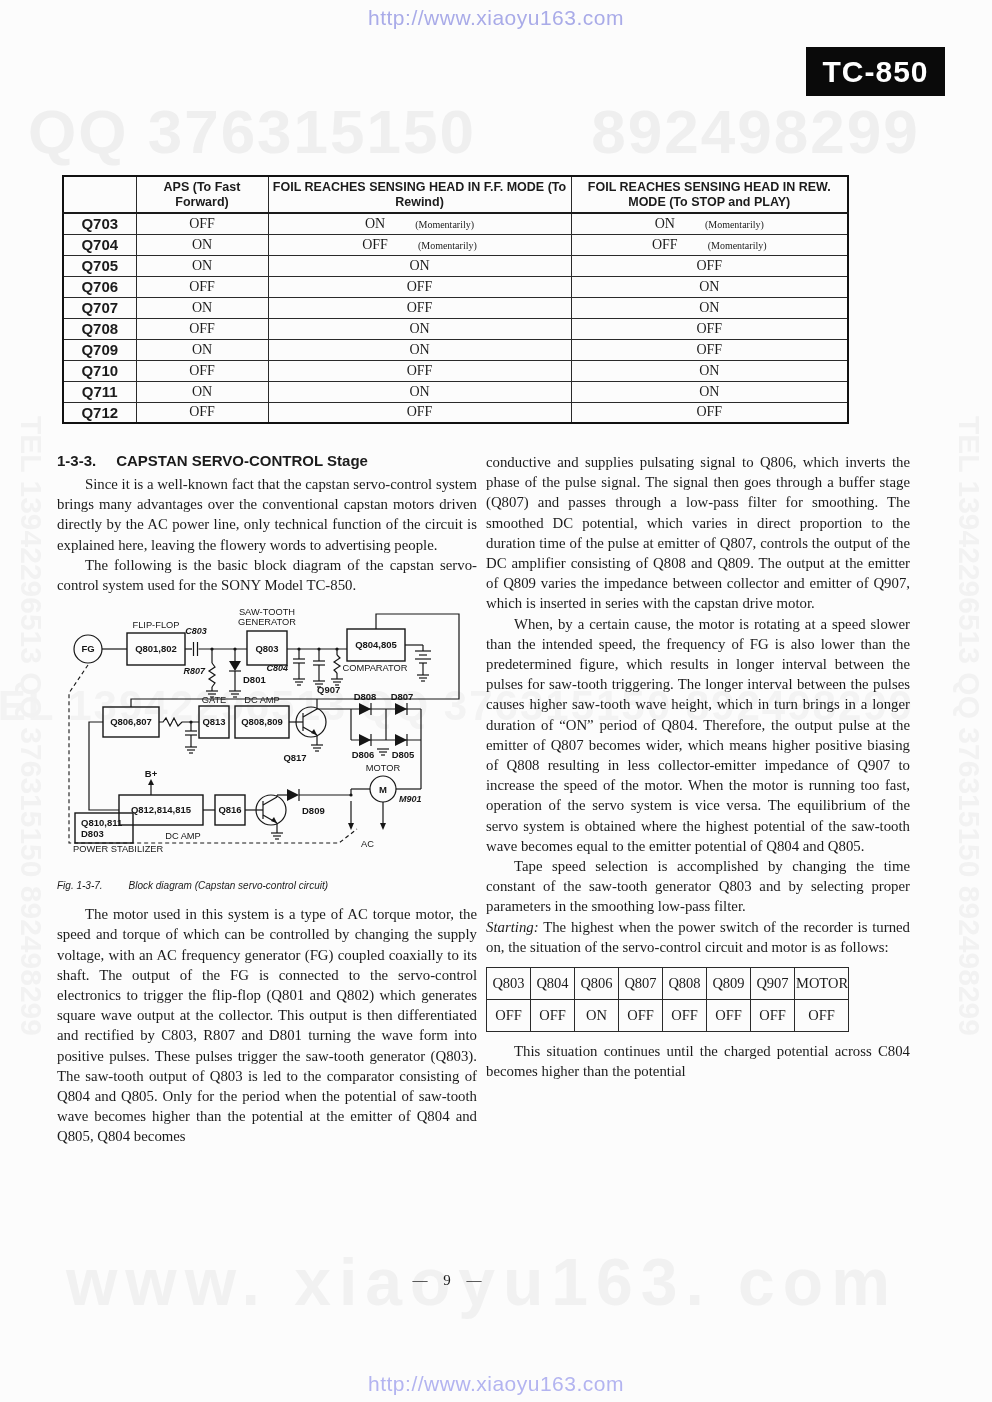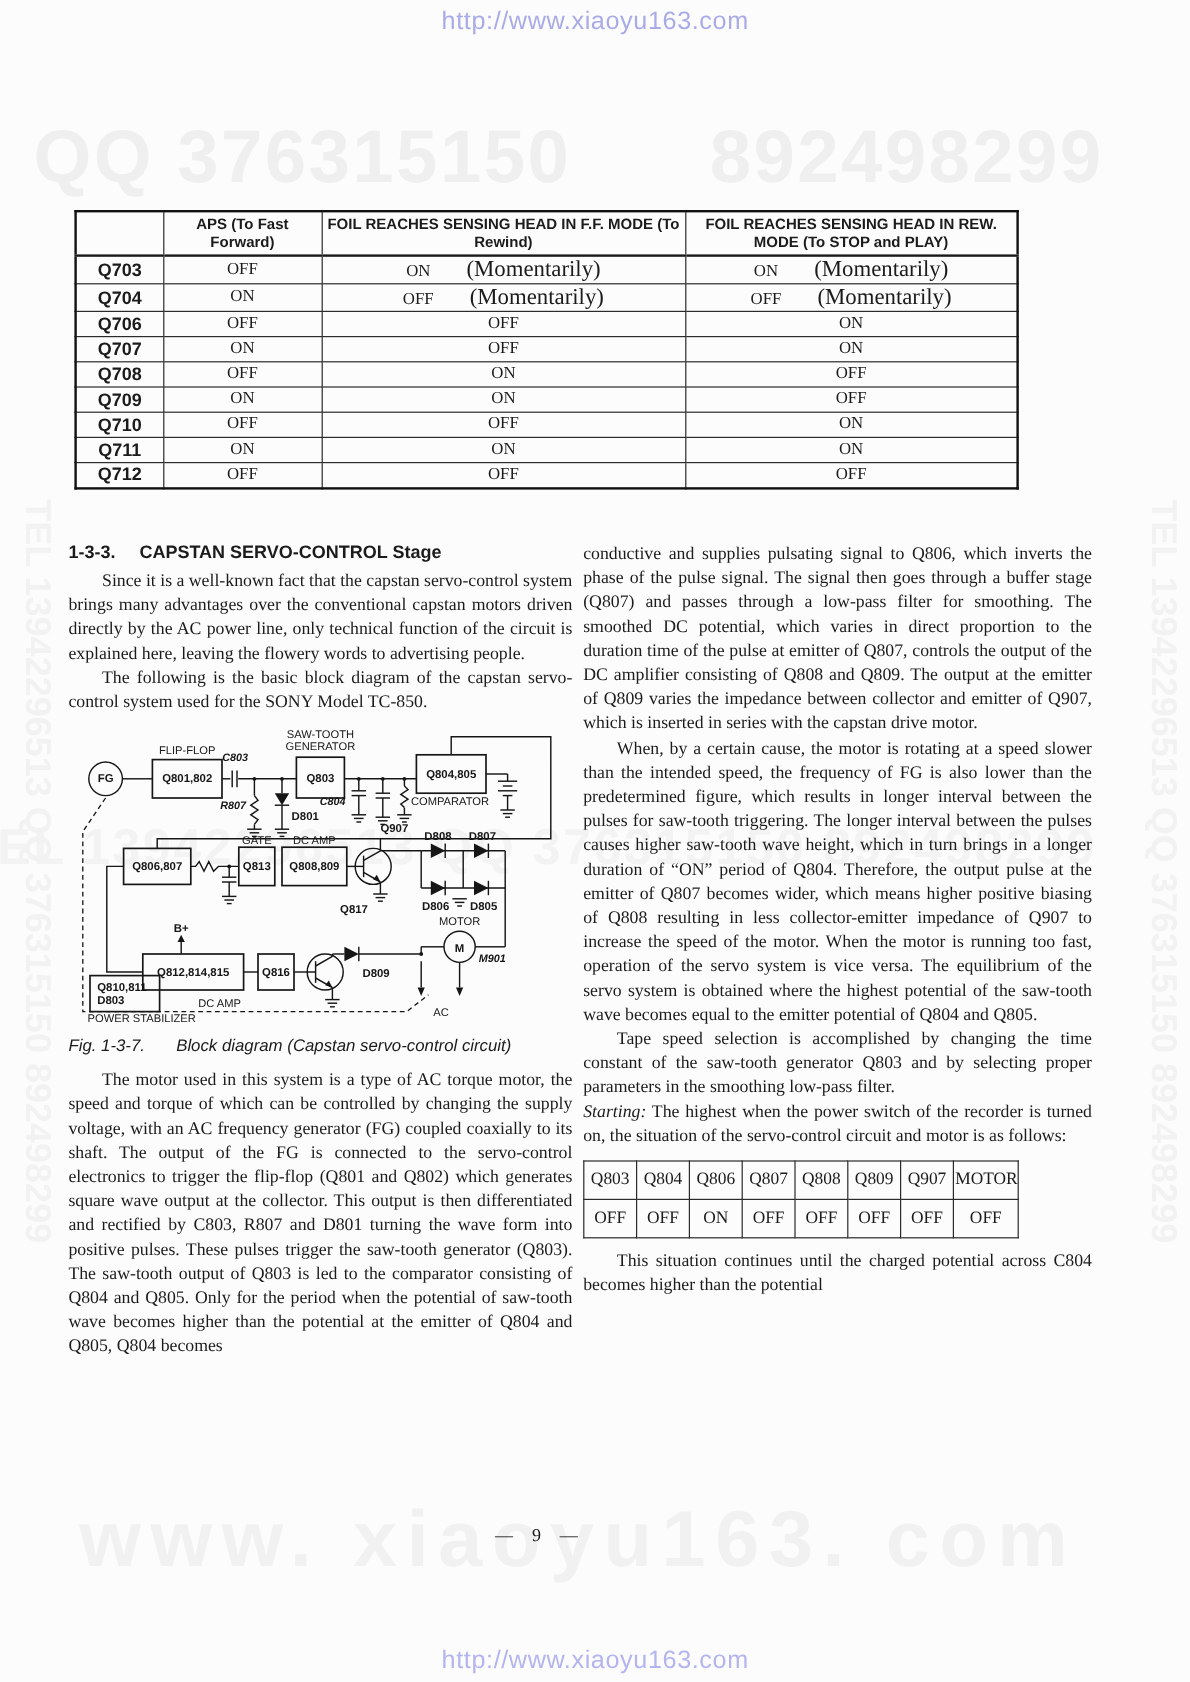--- a/index.html
+++ b/index.html
@@ -51,40 +51,40 @@
   .big .h {
     font-family:"Liberation Sans", sans-serif; font-weight:bold;
     font-size:12.5px; line-height:1.2; text-align:center; vertical-align:middle;
   }
   .big .idcell {
     font-family:"Liberation Sans", sans-serif; font-weight:bold;
     font-size:15px; text-align:center; vertical-align:middle;
   }
   .big .vcell { font-size:14px; text-align:center; vertical-align:middle; }
   .vw { display:flex; justify-content:center; align-items:baseline; gap:30px; }
-  .vw .note { font-size:19px; }
+  .vw .note { font-size:10px; }
   .vw .note:empty { display:none; }
   
   .col { position:absolute; top:452px; z-index:1; }
   .col.left { left:57px; width:420px; }
   .col.right { left:486px; width:424px; }
   .sec-head {
     display:flex; gap:20px; align-items:flex-end;
     font-family:"Liberation Sans", sans-serif; font-weight:bold; font-size:15px;
   }
   .col p {
     margin:0; font-size:14.8px; line-height:20.2px;
     text-align:justify; text-indent:28px;
   }
   .col p.noindent { text-indent:0; }
   .col.left p.first { margin-top:5px; }
   .fig-caption {
-    margin-top:4px; display:flex; gap:26px;
+    margin-top:19px; display:flex; gap:26px;
     font-family:"Liberation Sans", sans-serif; font-style:italic;
-    font-size:14px; line-height:19px;
+    font-size:10px; line-height:19px;
   }
   .fig-caption .cap-label { flex:0 0 auto; }
   .starting { margin-top:14px; }
   .starting .s-label { font-style:italic; }
   
   table.small {
     border-collapse:collapse; table-layout:fixed; width:362px;
     margin:10px 0 9px 0; border:1.5px solid #222;
   }
   table.small td { border:1px solid #2a2a2a; text-align:center; font-size:14.5px; }
@@ -111,20 +111,21 @@
 <div class="page">
 
   <div class="wm-url top">http://www.xiaoyu163.com</div>
   <div class="wm-faint wm-qq-header">QQ 376315150      892498299</div>
   <div class="wm-faint wm-mid">TEL 13942296513 QQ 376315150 892498299</div>
   <div class="wm-side left">TEL 13942296513 QQ 376315150 892498299</div>
   <div class="wm-side right">TEL 13942296513 QQ 376315150 892498299</div>
   <div class="wm-faint wm-bottom-big">www. xiaoyu163. com</div>
   <div class="wm-url bottom">http://www.xiaoyu163.com</div>
 
+  <div class="badge">TC-850</div>
 
   <div class="big-table-wrap">
     <table class="big">
       <colgroup>
           <col style="width:73px">
           <col style="width:132px">
           <col style="width:303px">
           <col style="width:277px">
         </colgroup>
       <tbody>
@@ -156,20 +157,34 @@
         <td class="vcell">
               <div class="vw">
                 <span class="v">OFF</span>
                 <span class="note">(Momentarily)</span>
               </div>
             </td>
         <td class="vcell">
               <div class="vw">
                 <span class="v">OFF</span>
                 <span class="note">(Momentarily)</span>
+              </div>
+            </td>
+      </tr>
+      <tr>
+        <td class="idcell">Q705</td>
+        <td class="vcell">ON</td>
+        <td class="vcell">
+              <div class="vw">
+                <span class="v">ON</span>
+              </div>
+            </td>
+        <td class="vcell">
+              <div class="vw">
+                <span class="v">OFF</span>
               </div>
             </td>
       </tr>
       <tr>
         <td class="idcell">Q706</td>
         <td class="vcell">OFF</td>
         <td class="vcell">
               <div class="vw">
                 <span class="v">OFF</span>
               </div>

